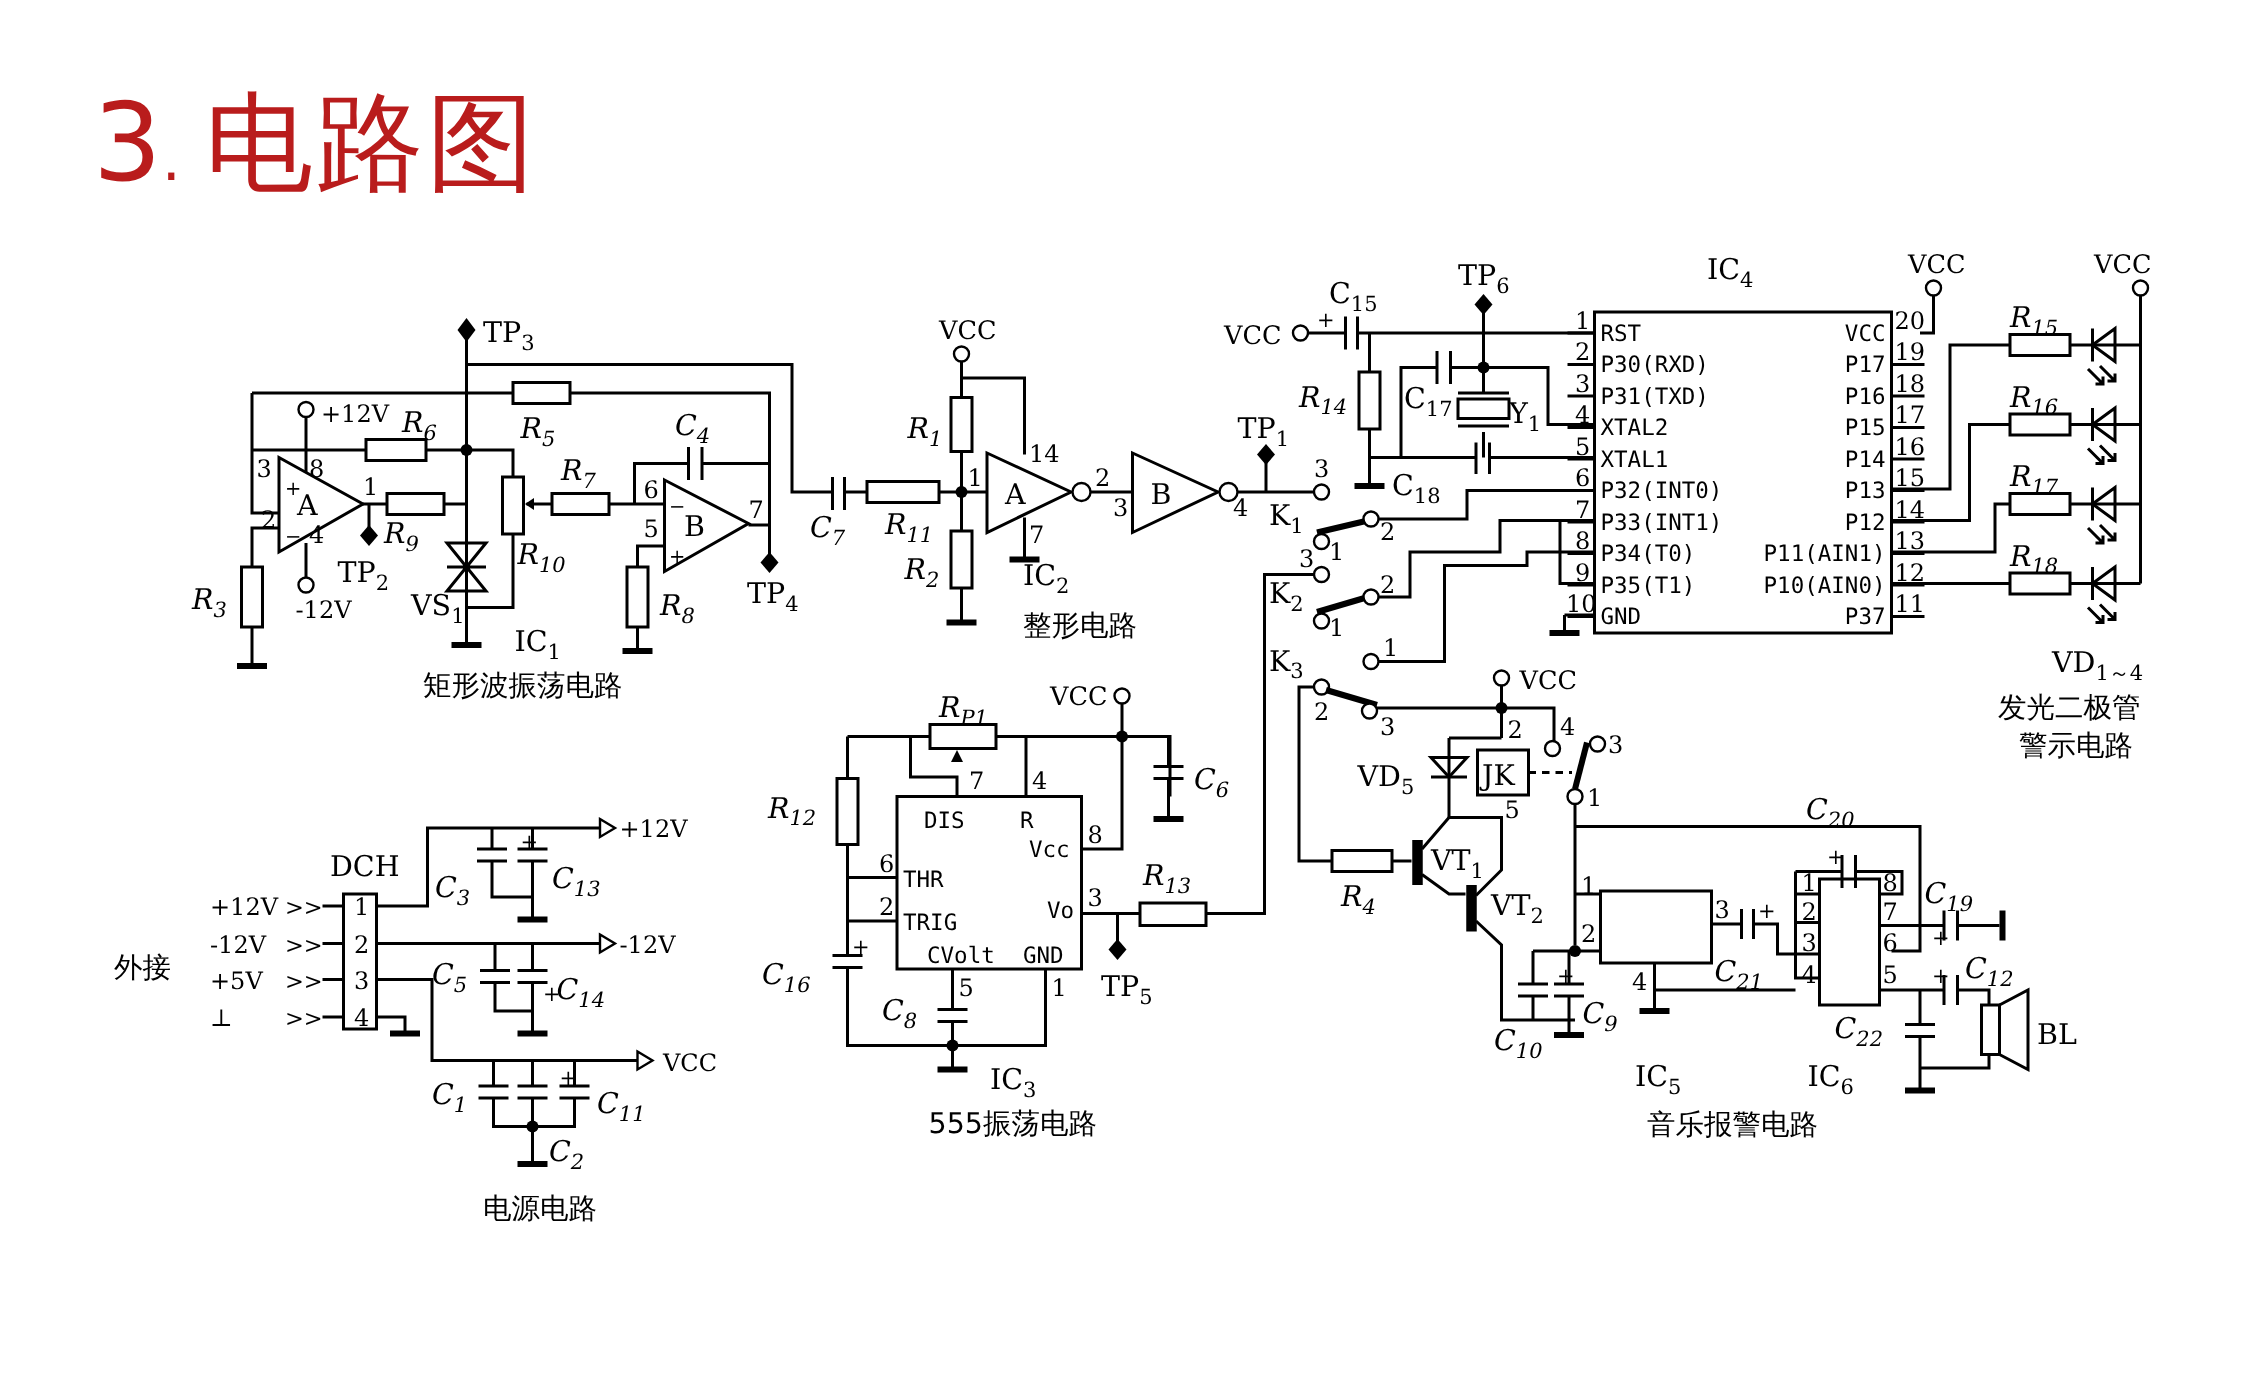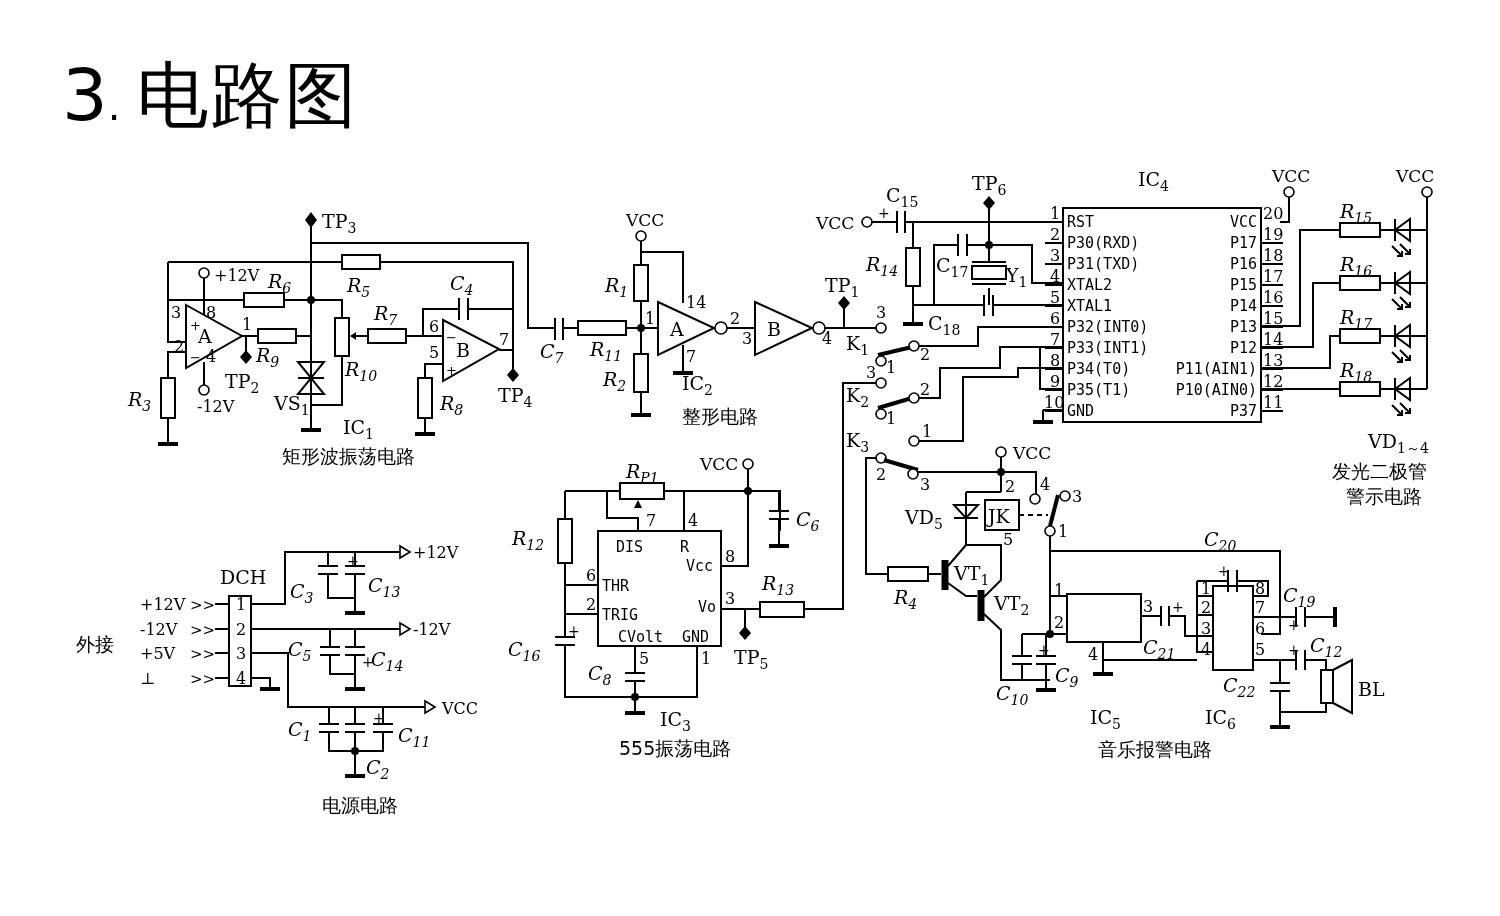--- a/index.html
+++ b/index.html
@@ -1,17 +1,17 @@
 <!DOCTYPE html>
 <html><head>
 <meta charset="utf-8">
 <style>
   html, body { margin:0; padding:0; background:#ffffff; }
   body { width:1500px; height:916px; overflow:hidden; position:relative; font-family:"DejaVu Sans", sans-serif; }
-  #page-title { position:absolute; left:62px; top:48px; font-size:72px; color:#000000; font-family:"DejaVu Sans", sans-serif; letter-spacing:2px; }
+  #page-title { position:absolute; left:62px; top:48px; font-size:72px; color:#b91c1c; font-family:"DejaVu Sans", sans-serif; letter-spacing:2px; }
   #page-title .dot { font-size:40px; margin:0 14px 0 -2px; }
   svg { position:absolute; left:0; top:0; }
   .w { stroke:#000; stroke-width:2; fill:none; }
   .wb { stroke:#000; stroke-width:4; fill:none; }
   .box { stroke:#000; stroke-width:2; fill:#fff; }
   .dot { fill:#000; }
   .term { stroke:#000; stroke-width:1.6; fill:#fff; }
   text { font-family:"DejaVu Serif", serif; fill:#000; }
   .lbl { font-size:19px; }
   .it { font-style:italic; }

